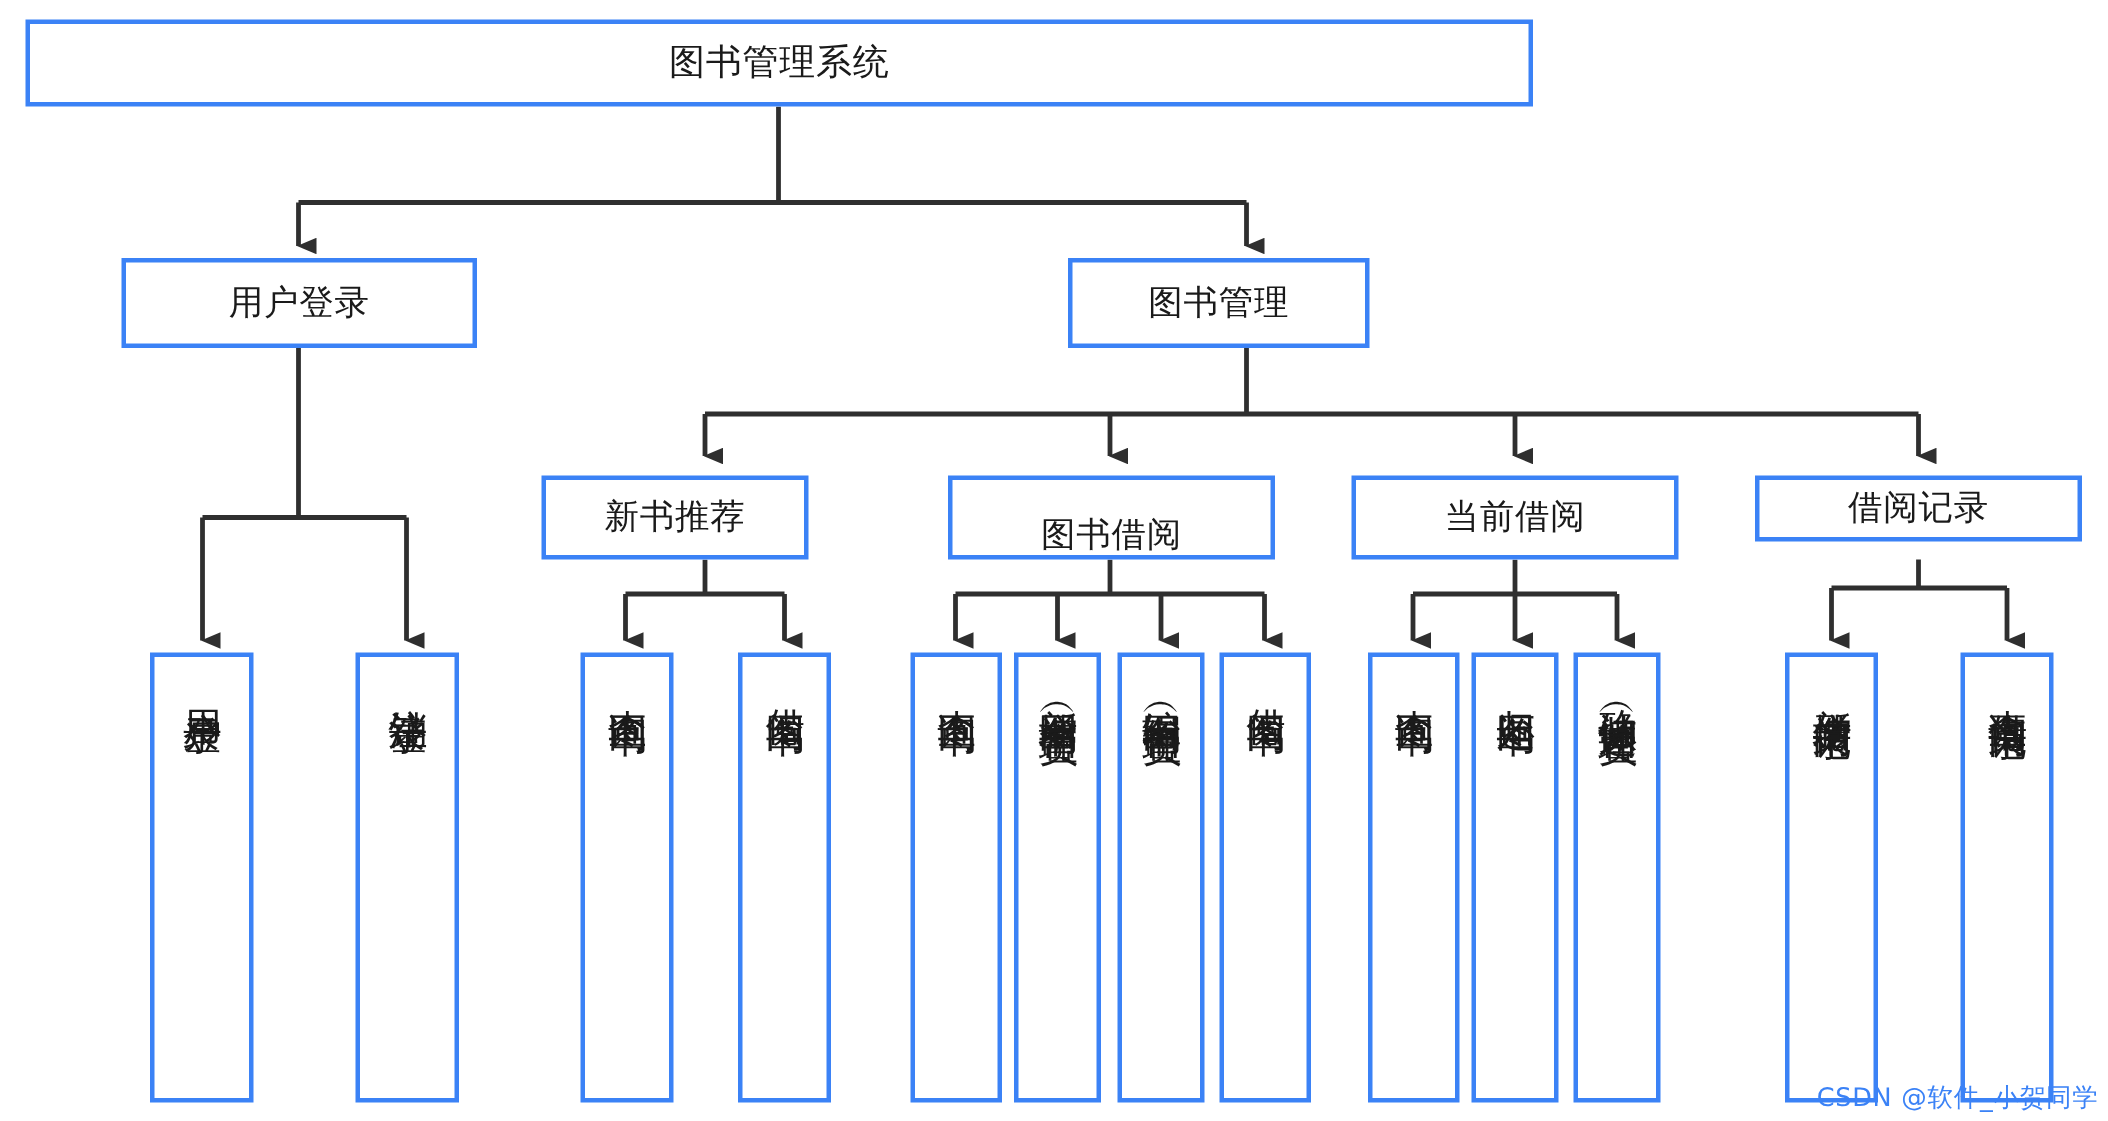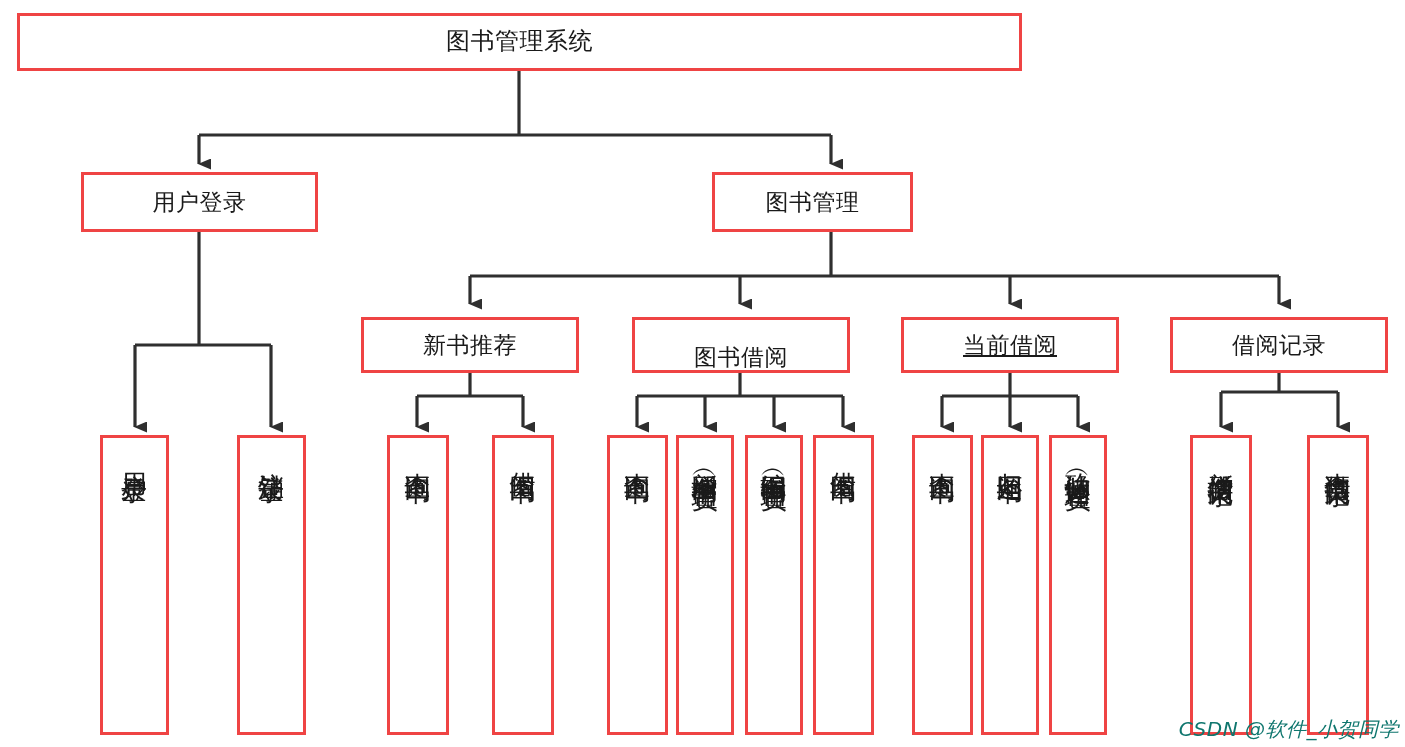--- a/index.html
+++ b/index.html
@@ -22,21 +22,21 @@
     left: 0;
     top: 0;
     width: 1405px;
     height: 747px;
     pointer-events: none;
   }
   .node {
     position: absolute;
     box-sizing: border-box;
     background: #ffffff;
-    border: 3px solid #ef4444;
+    border: 3px solid #3b82f6;
     display: flex;
     align-items: center;
     justify-content: center;
     color: #1a1a1a;
   }
   .node .lbl {
     display: block;
     text-align: center;
     line-height: 1.08;
     white-space: nowrap;
@@ -56,25 +56,24 @@
     text-orientation: upright;
     font-size: 26px;
     letter-spacing: 2px;
     line-height: 1;
   }
   .node.root .lbl { font-size: 24px; }
   .watermark {
     position: absolute;
     right: 6px;
     bottom: 4px;
-    font-size: 20px;
-    color: #0f766e;
+    font-size: 17px;
+    color: #3b82f6;
     white-space: nowrap;
     letter-spacing: 0.5px;
-    font-style: italic;
   }
 </style>
 </head>
 <body>
 
 <div id="canvas">
 
   <svg class="edges" viewBox="0 0 1405 747" xmlns="http://www.w3.org/2000/svg">
     <defs>
       <marker id="arw" markerWidth="11" markerHeight="13" refX="5.5" refY="12" orient="auto" markerUnits="userSpaceOnUse">
@@ -130,33 +129,33 @@
   </div>
 
   <div class="node horiz" style="left:81px; top:172px; width:237px; height:60px;">
     <span class="lbl">用户登录</span>
   </div>
 
   <div class="node horiz" style="left:712px; top:172px; width:201px; height:60px;">
     <span class="lbl">图书管理</span>
   </div>
 
-  <div class="node horiz" style="left:361px; top:317px; width:218px; height:56px;">
+  <div class="node horiz" style="left:361px; top:317px; width:178px; height:56px;">
     <span class="lbl">新书推荐</span>
   </div>
 
   <div class="node horiz" style="left:632px; top:317px; width:218px; height:56px;align-items:flex-end;">
     <span class="lbl">图书借阅</span>
   </div>
 
-  <div class="node horiz" style="left:901px; top:317px; width:218px; height:56px;text-decoration:underline;">
+  <div class="node horiz" style="left:901px; top:317px; width:218px; height:56px;">
     <span class="lbl">当前借阅</span>
   </div>
 
-  <div class="node horiz" style="left:1170px; top:317px; width:218px; height:56px;">
+  <div class="node horiz" style="left:1170px; top:317px; width:218px; height:44px;">
     <span class="lbl">借阅记录</span>
   </div>
 
   <div class="node vert" style="left:100px; top:435px; width:69px; height:300px;">
     <span class="lbl">用户登录</span>
   </div>
 
   <div class="node vert" style="left:237px; top:435px; width:69px; height:300px;">
     <span class="lbl">注销登录</span>
   </div>

